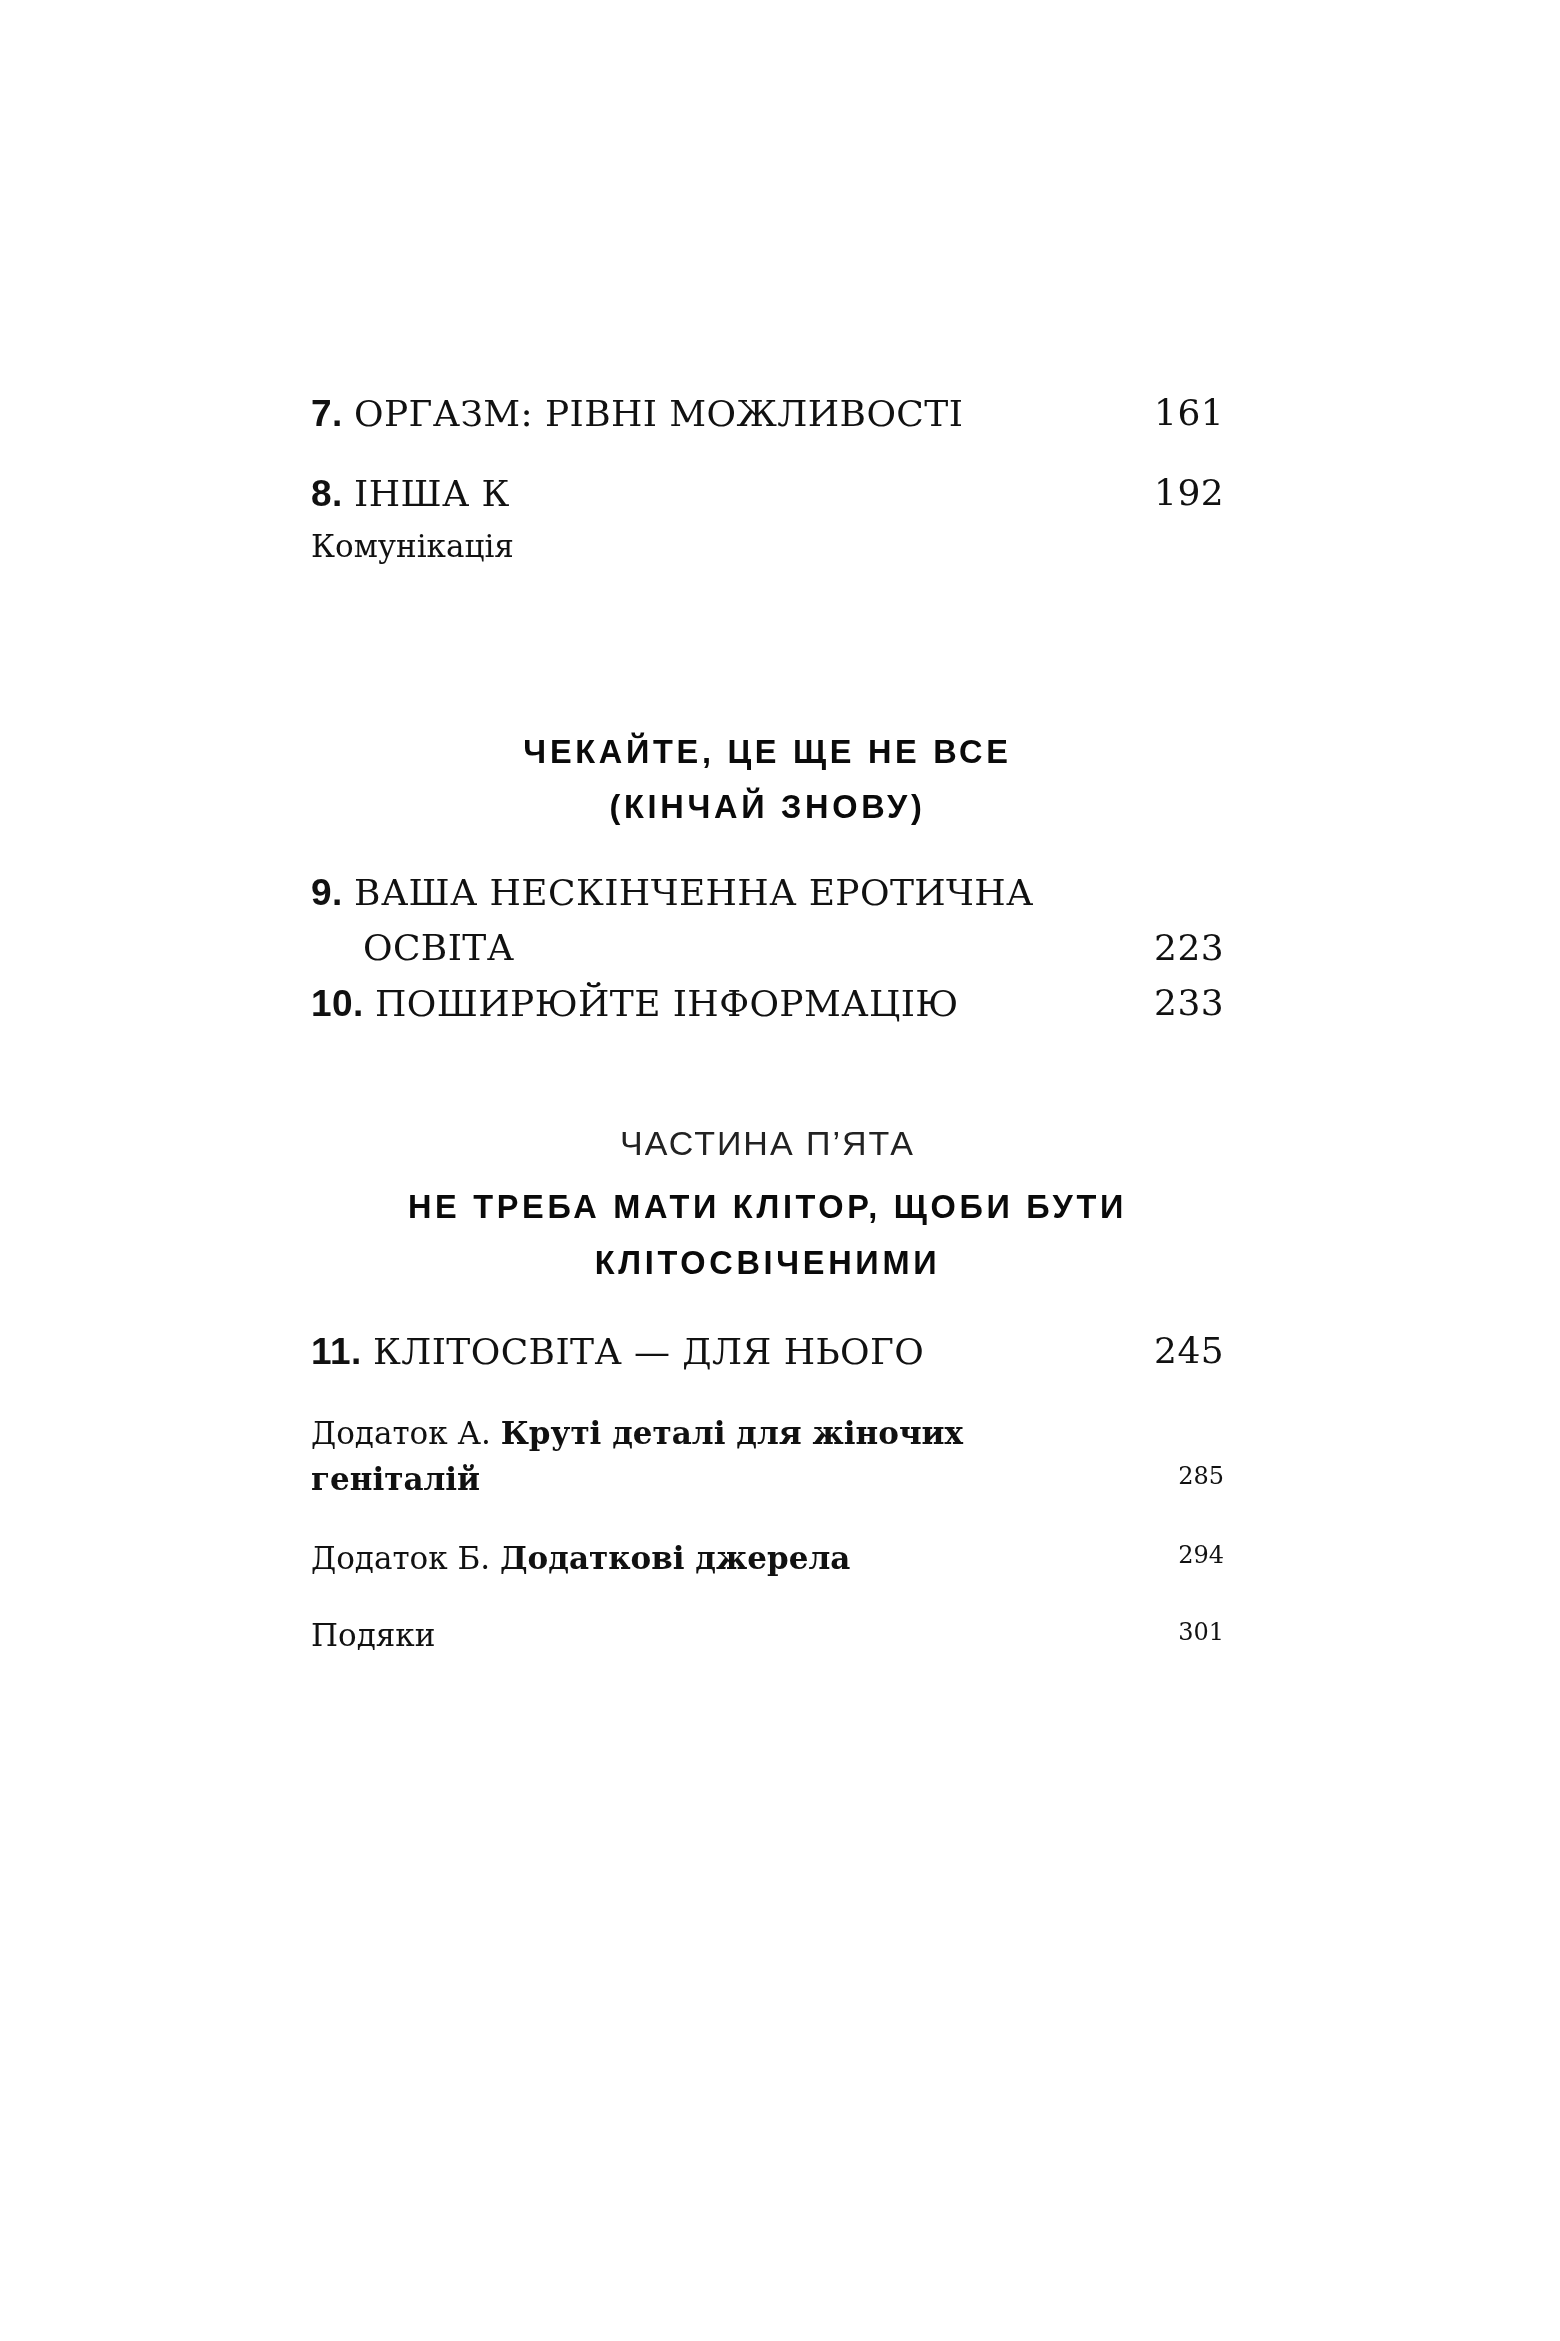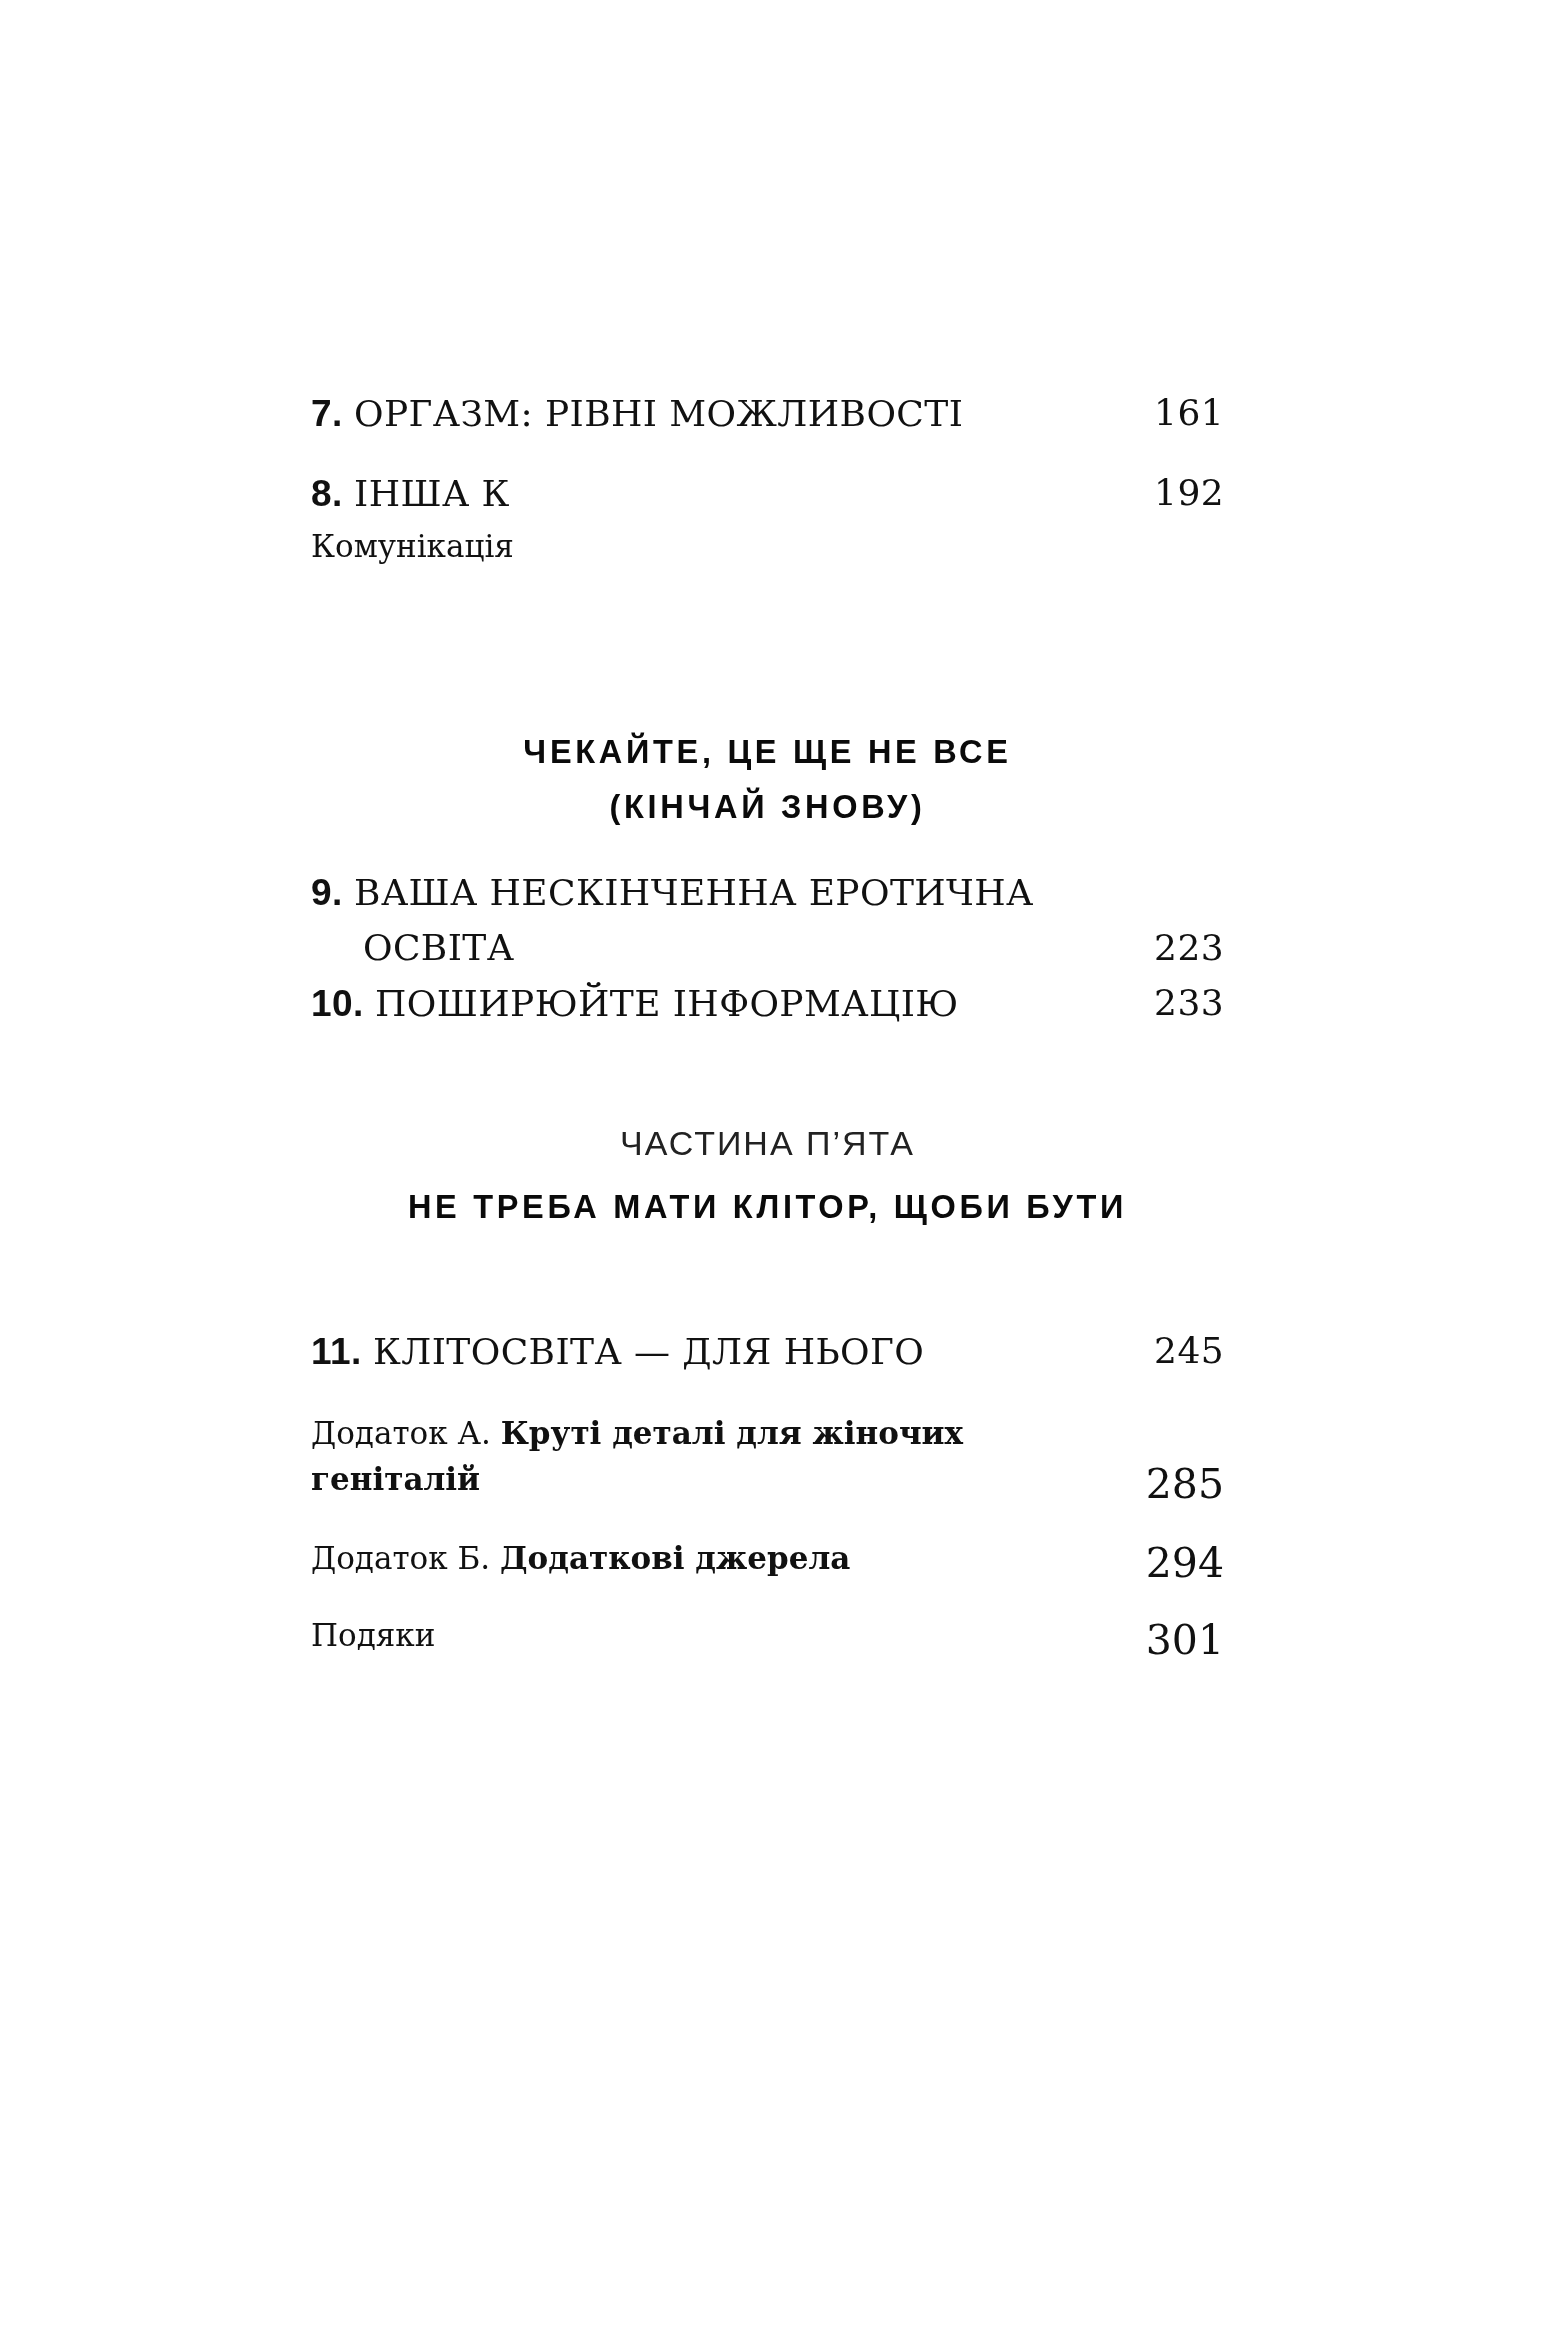--- a/index.html
+++ b/index.html
@@ -5,21 +5,21 @@
   html, body { margin: 0; padding: 0; background: #ffffff; }
   body { width: 1560px; height: 2342px; position: relative; overflow: hidden; color: #111111; }
   .page { position: absolute; left: 0; top: 0; width: 1336px; height: 2342px; background: #ffffff; }
   .line { position: absolute; left: 311px; width: 913px; white-space: nowrap; line-height: 1; }
   .serif { font-family: "DejaVu Serif", serif; }
   .chapter { font-size: 36px; font-weight: normal; letter-spacing: 0.4px; }
   .num { font-family: "Liberation Sans", sans-serif; font-weight: bold; font-size: 37px; margin-right: 11.4px; }
   .page-num { position: absolute; right: 0; top: 0; font-family: "DejaVu Serif", serif; font-weight: normal; }
   .chapter .page-num { font-size: 36px; }
   .sub { font-size: 31px; }
-  .sub .page-num { font-size: 41px; }
+  .sub .page-num { font-size: 24px; }
   .indent { padding-left: 52px; box-sizing: border-box; }
   .part-label { position: absolute; left: 311px; width: 913px; text-align: center; font-family: "Liberation Sans", sans-serif; font-weight: normal; font-size: 34px; letter-spacing: 2px; line-height: 1; color: #222222; }
   .part-title { position: absolute; left: 311px; width: 913px; text-align: center; font-family: "Liberation Sans", sans-serif; font-weight: bold; font-size: 32.5px; letter-spacing: 3.7px; line-height: 1; color: #0a0a0a; }
   .bold-part { font-weight: bold; }
   .prefix { font-weight: normal; }
 </style>
 </head>
 <body>
 
 <div class="page">
@@ -48,20 +48,21 @@
     <span class="page-num">223</span>
   </div>
 
   <div class="line serif chapter" style="top:985px;">
     <span class="num">10.</span><span>ПОШИРЮЙТЕ ІНФОРМАЦІЮ</span>
     <span class="page-num">233</span>
   </div>
 
   <div class="part-label" style="top:1126px;">ЧАСТИНА П’ЯТА</div>
   <div class="part-title" style="top:1191px;">НЕ ТРЕБА МАТИ КЛІТОР, ЩОБИ БУТИ</div>
+  <div class="part-title" style="top:1247px;">КЛІТОСВІЧЕНИМИ</div>
 
   <div class="line serif chapter" style="top:1333px;">
     <span class="num">11.</span><span>КЛІТОСВІТА — ДЛЯ НЬОГО</span>
     <span class="page-num">245</span>
   </div>
 
   <div class="line serif sub" style="top:1418px;">
     <span class="prefix">Додаток А.</span>
     <span class="bold-part">Круті деталі для жіночих</span>
   </div>

